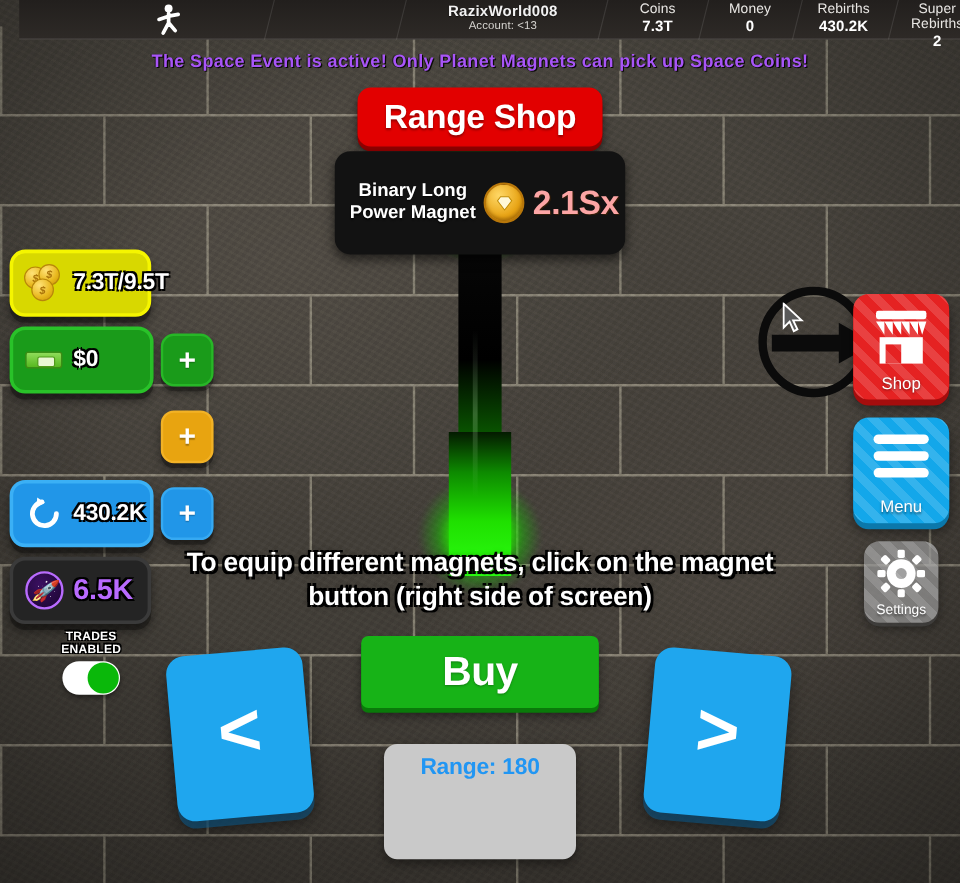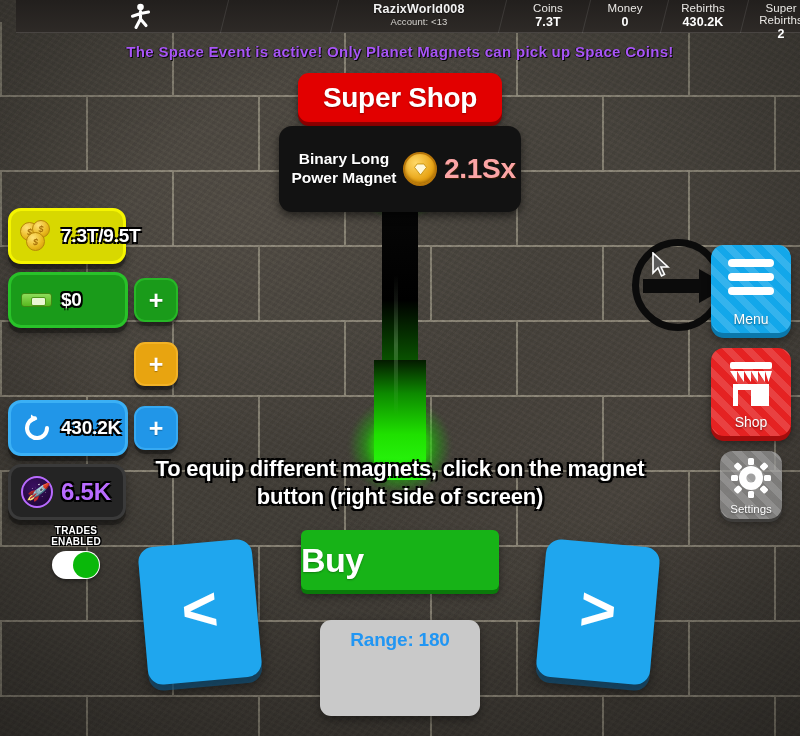--- a/index.html
+++ b/index.html
@@ -259,21 +259,21 @@
     font-size:22px; font-weight:bold; color:#fff; line-height:1.26; letter-spacing:-.2px;
     text-shadow:-2.2px -2.2px 0 #000, 2.2px -2.2px 0 #000, -2.2px 2.2px 0 #000, 2.2px 2.2px 0 #000,
                 0 0 5px rgba(0,0,0,.6);
   }
 
   
   #buy-button {
     position:absolute; left:301px; top:530px; width:198px; height:60px;
     background:#17b317; border-radius:6px; z-index:43;
     box-shadow:0 4px 0 #0a7a0a, 0 6px 8px rgba(0,0,0,.45);
-    display:flex; align-items:center; cursor:pointer;
+    display:flex; align-items:center; justify-content:center; cursor:pointer;
   }
   #buy-label { font-size:34px; font-weight:bold; color:#fff; letter-spacing:-.5px;
     text-shadow:0 1px 2px rgba(0,0,0,.3); }
 
   
   .nav-arrow {
     position:absolute; width:114px; height:138px; border-radius:15px;
     background:#1fa6ee; z-index:43; cursor:pointer;
     display:flex; align-items:center; justify-content:center;
     box-shadow:0 6px 0 rgba(10,90,140,.55), 0 8px 12px rgba(0,0,0,.45);
@@ -416,21 +416,21 @@
     </div>
     <div class="stat-col" style="left:726px; width:78px">
       <div class="sc-label">Super Rebirths</div>
       <div class="sc-value">2</div>
     </div>
   </div>
 
   <div id="event-banner">The Space Event is active! Only Planet Magnets can pick up Space Coins!</div>
 
   <div id="close-shop-button">
-    <span id="close-shop-label">Super Shop</span>
+    <span id="close-shop-label">Range Shop</span>
   </div>
 
   <div id="magnet-card">
     <div id="magnet-name">Binary Long Power Magnet</div>
     <div id="magnet-price-wrap">
       <div id="gem-coin-icon">
         <svg viewBox="0 0 20 20" width="17" height="17">
           <path d="M3 7.5 L6 3.5 L14 3.5 L17 7.5 L10 16.5 Z" fill="#fff8d8" stroke="#c08d08" stroke-width="1"></path>
         </svg>
       </div>
@@ -495,39 +495,39 @@
     </div>
   </div>
 
   <div id="hide-ui-button">
     <svg id="hide-ui-arrow" viewBox="0 0 88 36">
       <path d="M0 11 L56 11 L56 1 L86 18 L56 35 L56 25 L0 25 Z" fill="#0b0b0b"></path>
     </svg>
   </div>
 
   <div id="right-buttons">
-    <div class="rbtn" id="menu-button">
-      <span class="stripes"></span>
-      <span class="bars">
-          <i></i>
-          <i></i>
-          <i></i>
-        </span>
-      <span class="rlabel">Menu</span>
-    </div>
     <div class="rbtn" id="shop-button">
       <span class="stripes"></span>
       <svg width="50" height="52" viewBox="0 0 50 52" style="margin-top:1px">
         <rect x="4" y="2" width="42" height="7" rx="2" fill="#fff"></rect>
         <path d="M4 11 h7 v11 z M11 11 h7 v11 l-3.5 -5 z M18 11 h7 v11 l-3.5 -5 z
                  M25 11 h7 v11 l-3.5 -5 z M32 11 h7 v11 l-3.5 -5 z M39 11 h7 l-3.5 11 z" fill="#fff"></path>
         <rect x="7" y="24" width="36" height="22" fill="#fff"></rect>
         <rect x="12" y="30" width="13" height="16" fill="#e52222"></rect>
       </svg>
       <span class="rlabel">Shop</span>
+    </div>
+    <div class="rbtn" id="menu-button">
+      <span class="stripes"></span>
+      <span class="bars">
+          <i></i>
+          <i></i>
+          <i></i>
+        </span>
+      <span class="rlabel">Menu</span>
     </div>
     <div class="rbtn" id="settings-button">
       <span class="stripes"></span>
       <svg width="40" height="40" viewBox="0 0 40 40">
         <g fill="#fff">
           <circle cx="20" cy="20" r="12"></circle>
           <rect x="17" y="0" width="6" height="7" rx="1.5"></rect>
           <rect x="17" y="33" width="6" height="7" rx="1.5"></rect>
           <rect x="0" y="17" width="7" height="6" rx="1.5"></rect>
           <rect x="33" y="17" width="7" height="6" rx="1.5"></rect>

